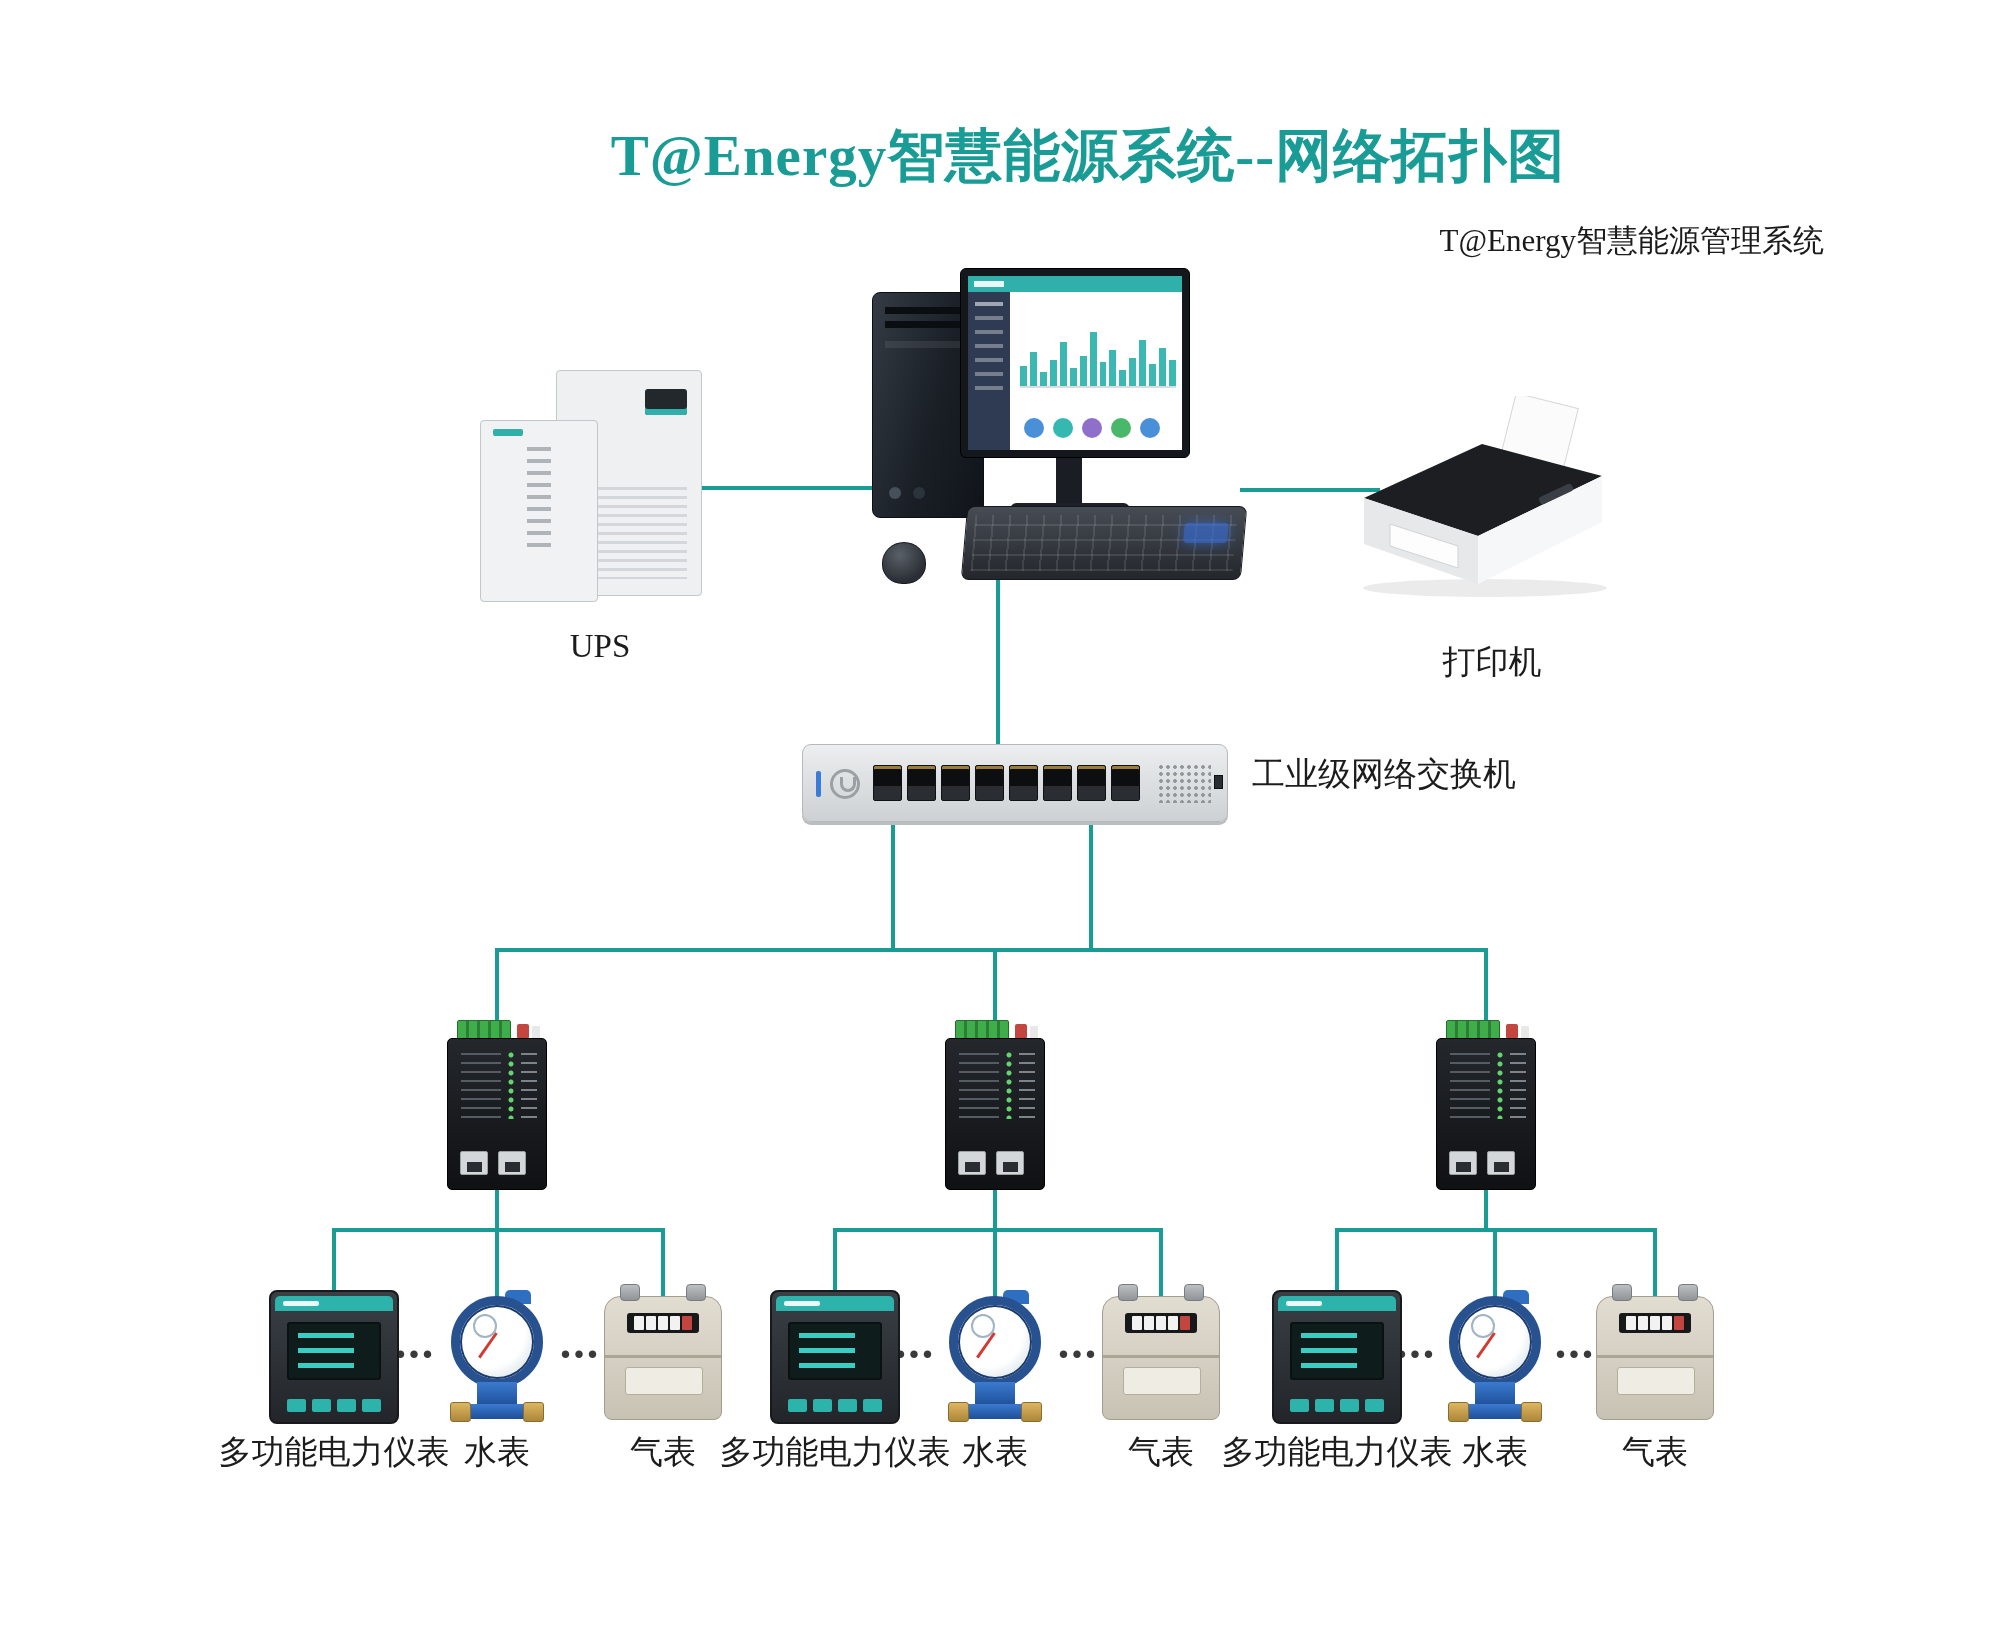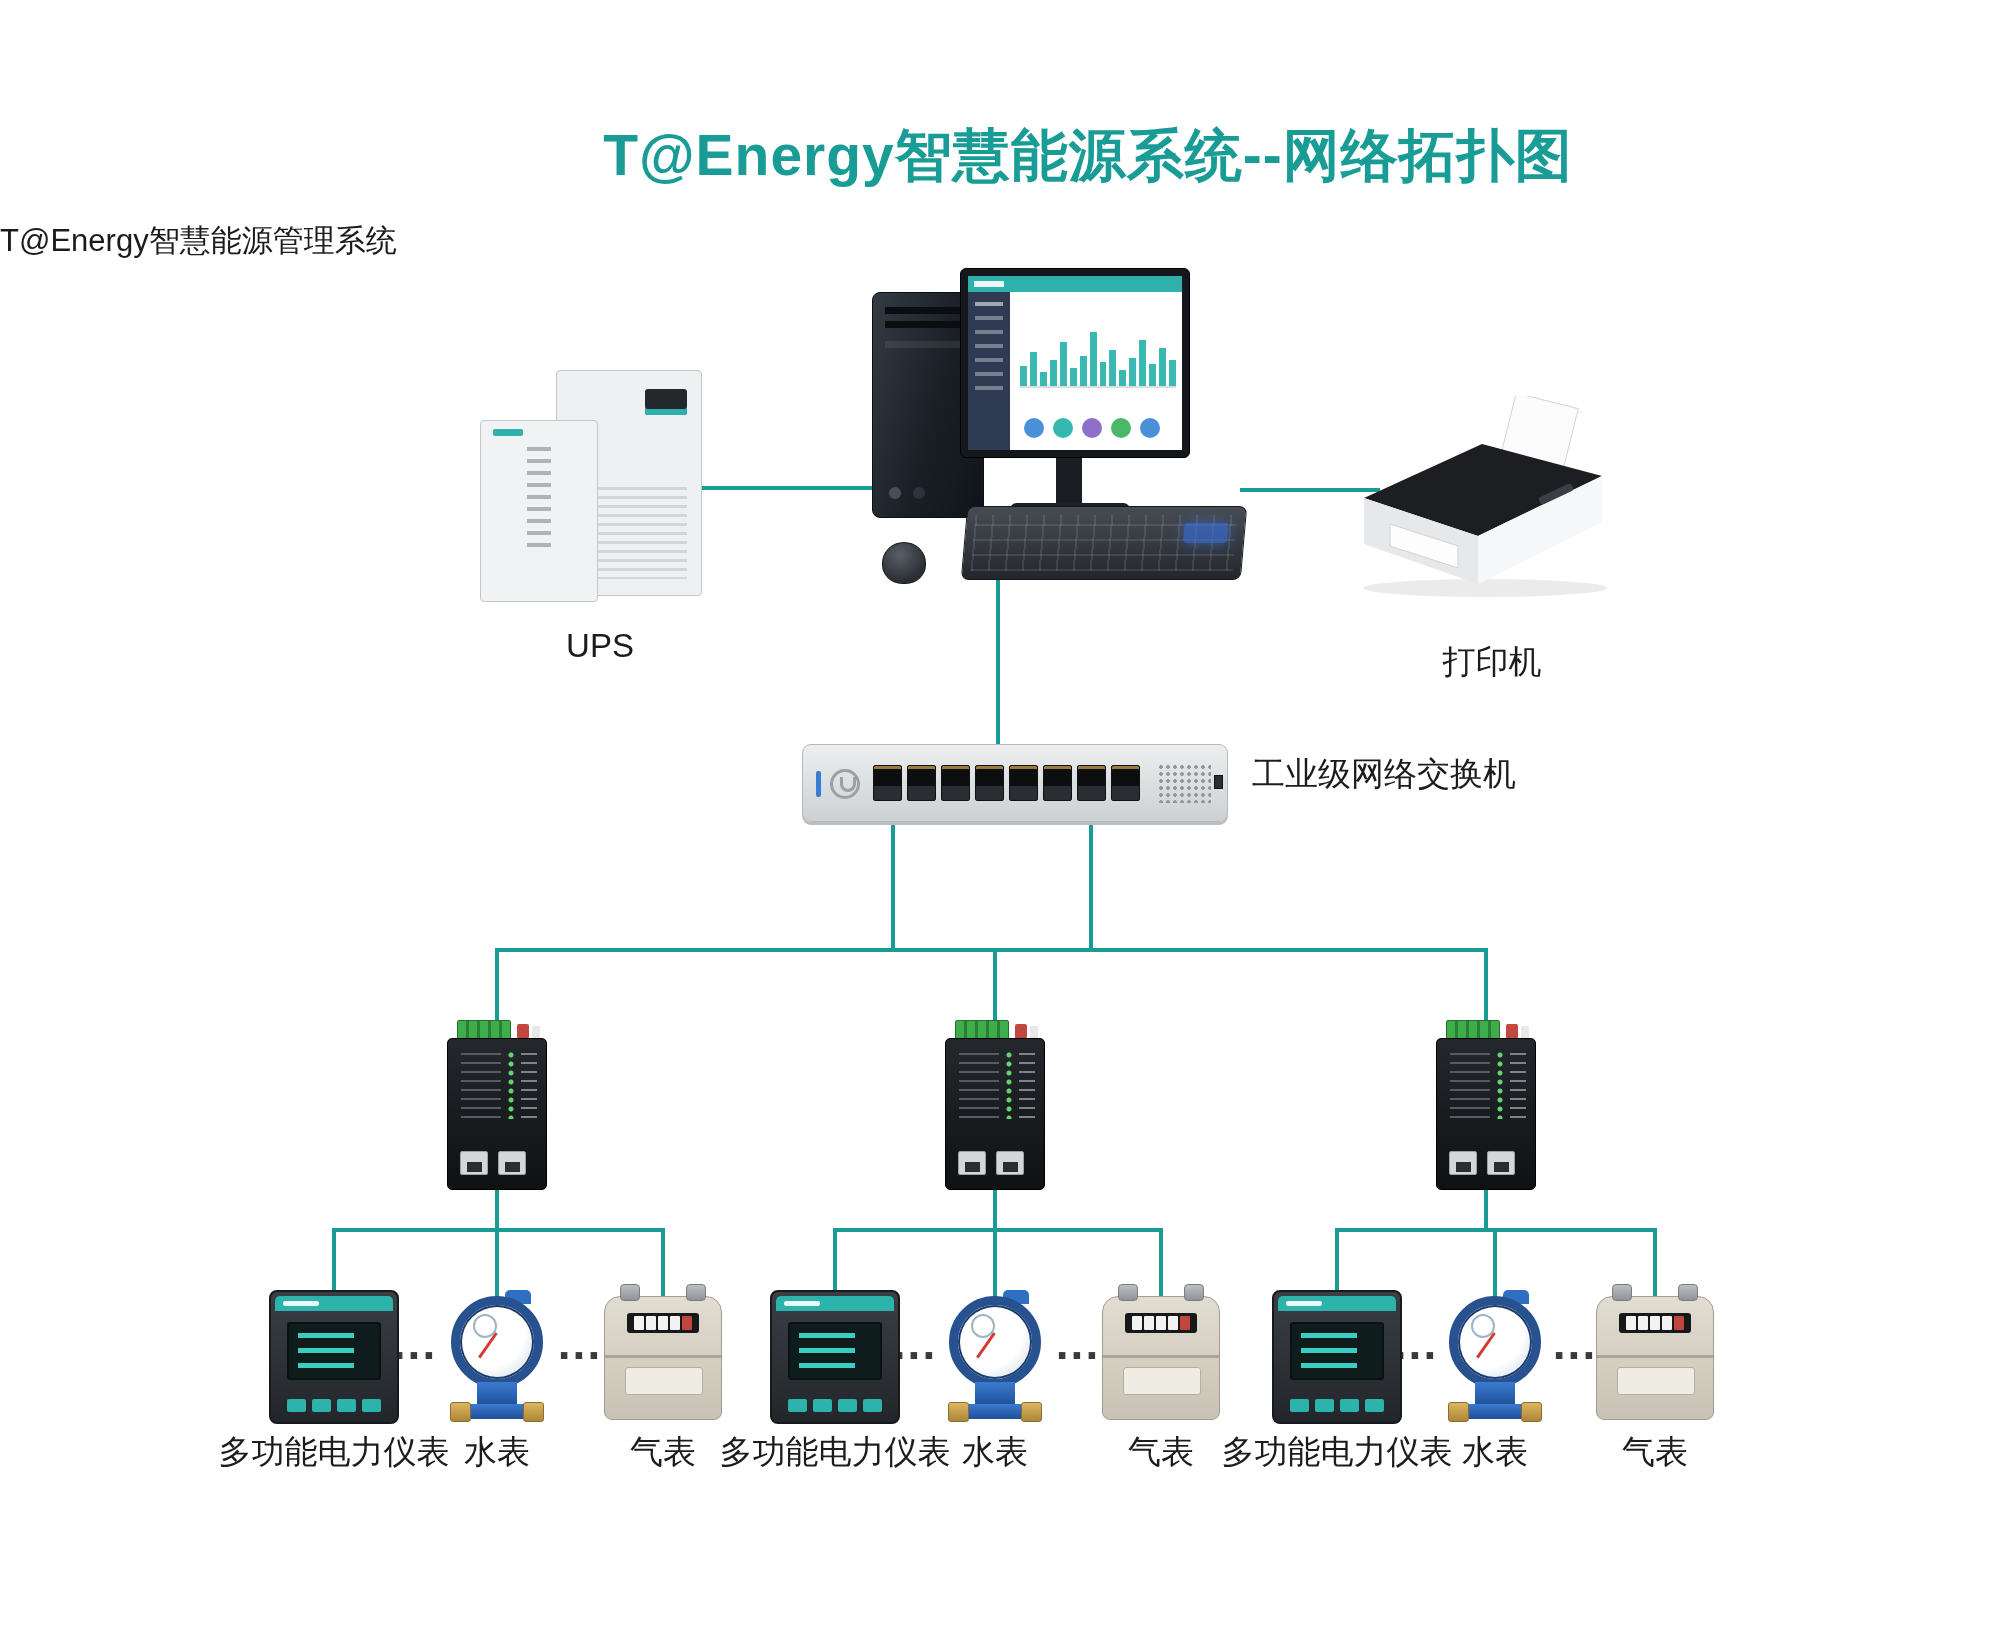--- a/index.html
+++ b/index.html
@@ -1,24 +1,24 @@
 <!DOCTYPE html>
 <html style="--accent: #1a9c96;"><head>
 <meta charset="utf-8">
 <style>
   :root{ --accent:#1a9c96; }
   *{ box-sizing:border-box; margin:0; padding:0; }
   body{ background:#fff; font-family:"Liberation Sans", sans-serif; }
-  .canvas{ position:relative; width:2000px; height:1652px; background:#fff; overflow:hidden; }
+  .canvas{ position:relative; width:2000px; height:1652px; background:#fff; overflow:hidden;font-family:Liberation Serif, serif; }
 
   
   .title{ position:absolute; left:0; width:2000px; top:118px; text-align:center;
           transform:translateX(88px); font-size:57px; font-weight:800; color:var(--accent);
           letter-spacing:1px; }
-  .subtitle{ position:absolute; left:0; width:1824px; top:220px; text-align:left;
+  .subtitle{ position:absolute; left:0; width:1824px; top:220px; text-align:right;
              font-size:31px; color:#1b1b1b; }
   .lbl{ position:absolute; font-size:33px; color:#1c1c1c; text-align:center; line-height:40px; }
   .switch-lbl{ position:absolute; left:1252px; top:752px; font-size:33px; color:#1c1c1c; white-space:nowrap;text-align:center; }
   .dots3{ position:absolute; width:70px; text-align:center; top:1316px; font-size:46px;
           font-weight:700; color:#3a3a3a; letter-spacing:2px; }
 
   
   .ln{ position:absolute; background:var(--accent); z-index:1; }
 
   

